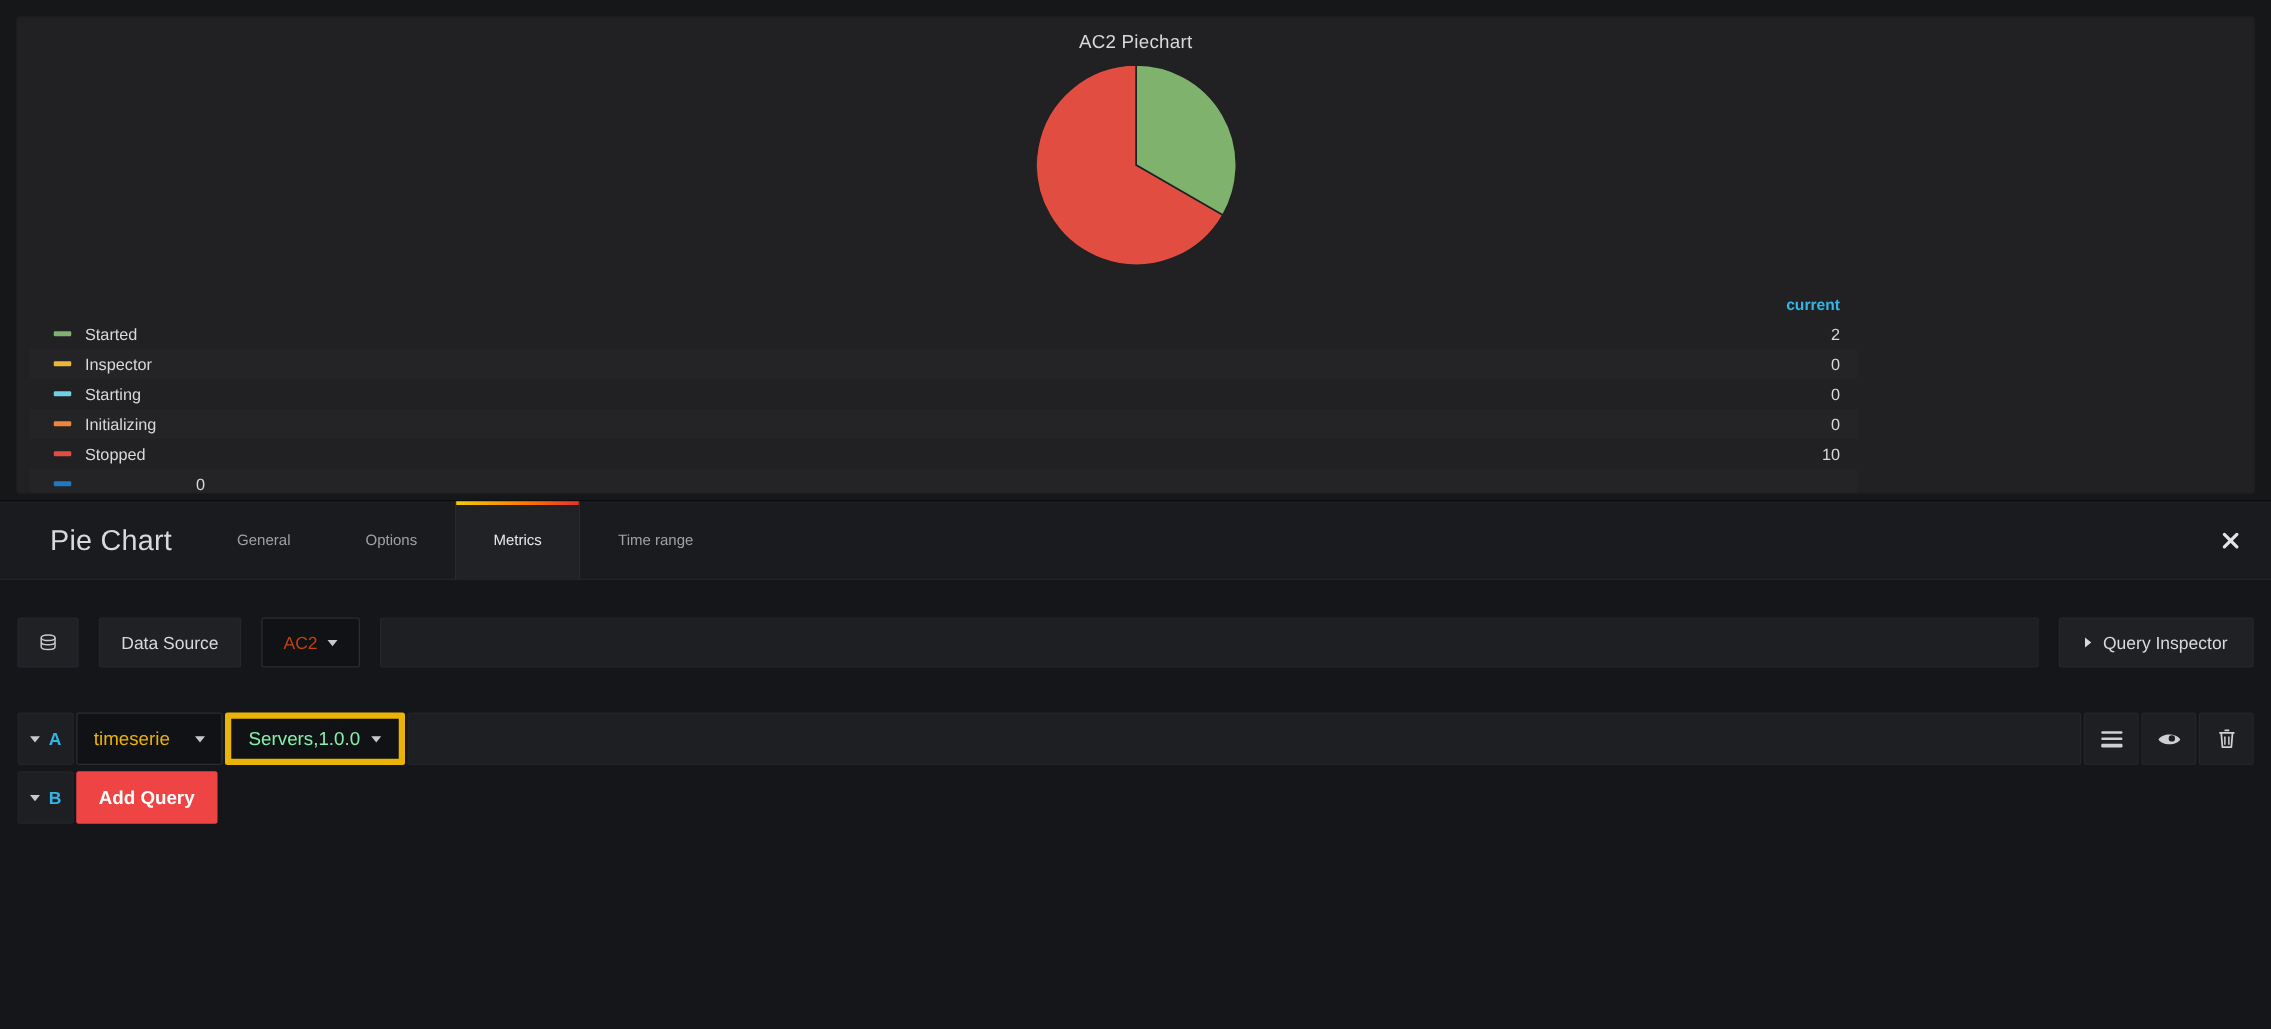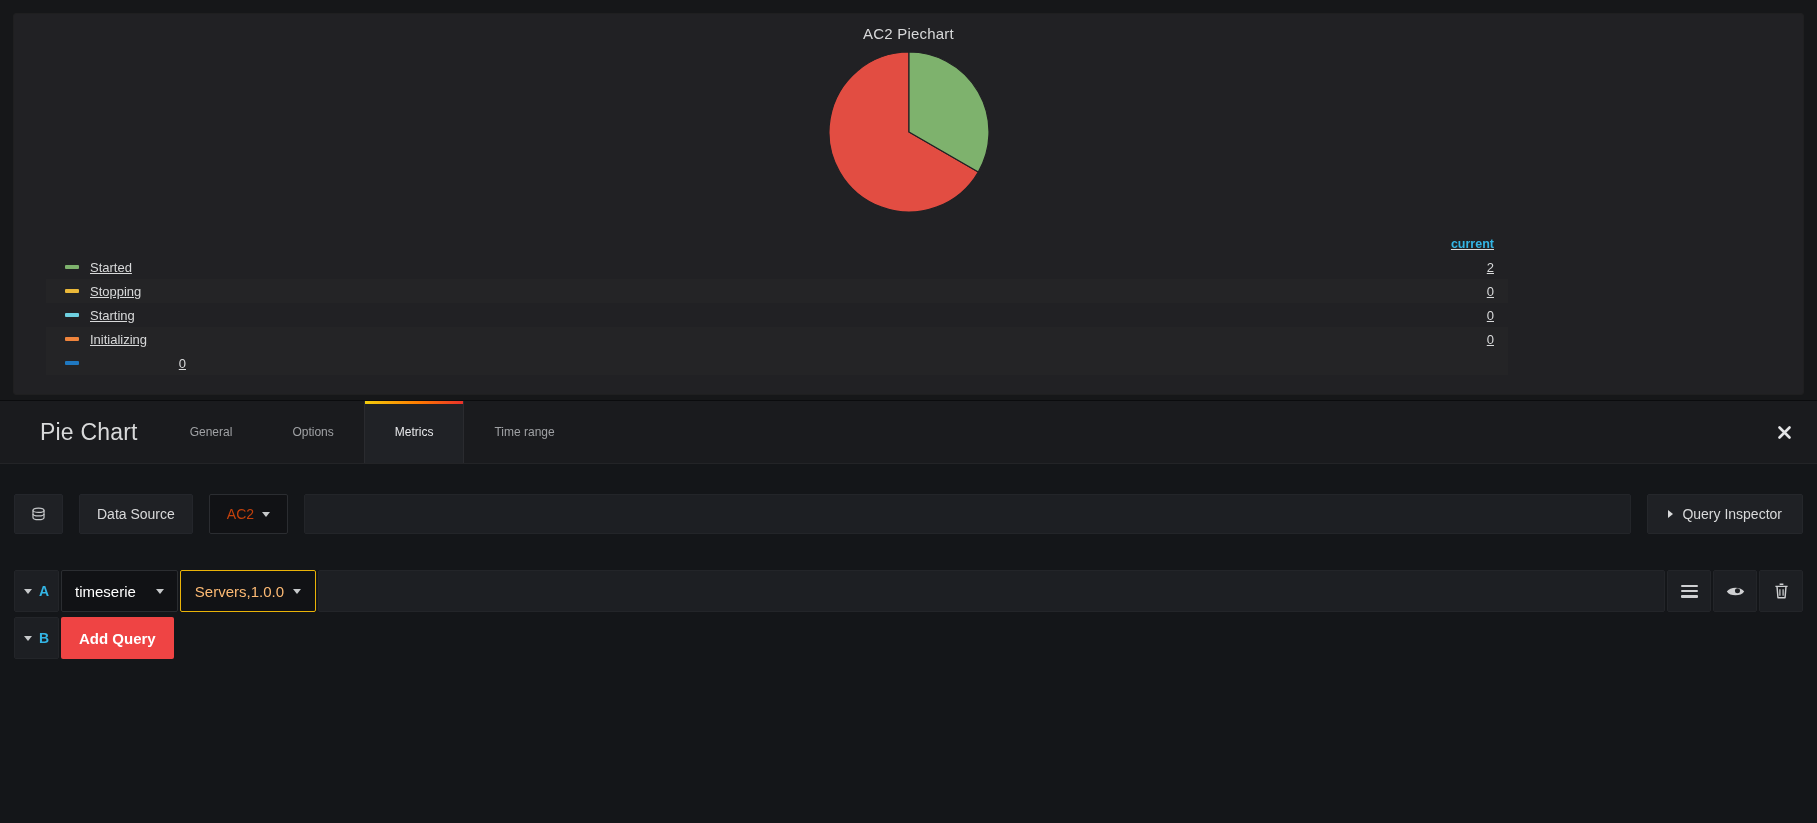--- a/index.html
+++ b/index.html
@@ -42,25 +42,24 @@
   #piechart-svg {
     position: absolute;
     left: 50%;
     transform: translateX(-50%);
     top: 10px;
   }
 
   
   #legend {
     position: absolute;
-    left: 32px;
+    left: 10px;
     top: 218px;
     width: 1462px;
     font-size: 13px;
-    text-decoration: underline;
   }
   .legend-head {
     display: flex;
     height: 23px;
     align-items: center;
   }
   .legend-head .lg-name { flex: 1; }
   .legend-head .lg-val {
     width: 110px;
     text-align: right;
@@ -260,34 +259,34 @@
     min-width: 115px;
     display: flex;
     align-items: center;
     justify-content: space-between;
     gap: 20px;
     background: #111215;
     border: 1px solid #2b2d31;
     border-radius: 2px;
     padding: 0 13px;
     font-size: 15px;
-    color: #ffffff;
+    color: #eab308;
     cursor: pointer;
   }
   .q-dropdown {
     height: 42px;
     display: flex;
     align-items: center;
     gap: 9px;
     background: #111215;
-    border: 1px solid #eab308;
+    border: 5px solid #eab308;
     border-radius: 2px;
     padding: 0 14px;
     font-size: 15px;
-    color: #fdba74;
+    color: #86efac;
     cursor: pointer;
   }
   .q-spacer {
     flex: 1;
     height: 42px;
     background: #1d1f23;
     border: 1px solid #232529;
     border-radius: 2px;
   }
   .q-actions {
@@ -349,36 +348,41 @@
     </div>
 
     <div class="legend-row">
       <span class="lg-swatch" style="background:#7EB26D"></span>
       <span class="lg-label">Started</span>
       <span class="lg-value">2</span>
     </div>
 
     <div class="legend-row alt">
       <span class="lg-swatch" style="background:#EAB839"></span>
-      <span class="lg-label">Stopping</span>
+      <span class="lg-label">Inspector</span>
       <span class="lg-value">0</span>
     </div>
 
     <div class="legend-row">
       <span class="lg-swatch" style="background:#6ED0E0"></span>
       <span class="lg-label">Starting</span>
       <span class="lg-value">0</span>
     </div>
 
     <div class="legend-row alt">
       <span class="lg-swatch" style="background:#EF843C"></span>
       <span class="lg-label">Initializing</span>
       <span class="lg-value">0</span>
     </div>
 
+    <div class="legend-row">
+      <span class="lg-swatch" style="background:#E24D42"></span>
+      <span class="lg-label">Stopped</span>
+      <span class="lg-value">10</span>
+    </div>
 
     <div class="legend-row alt">
       <span class="lg-swatch" style="background:#1F78C1"></span>
       <span class="lg-value">0</span>
     </div>
 
   </div>
 </div>
 
 <div id="editor">

